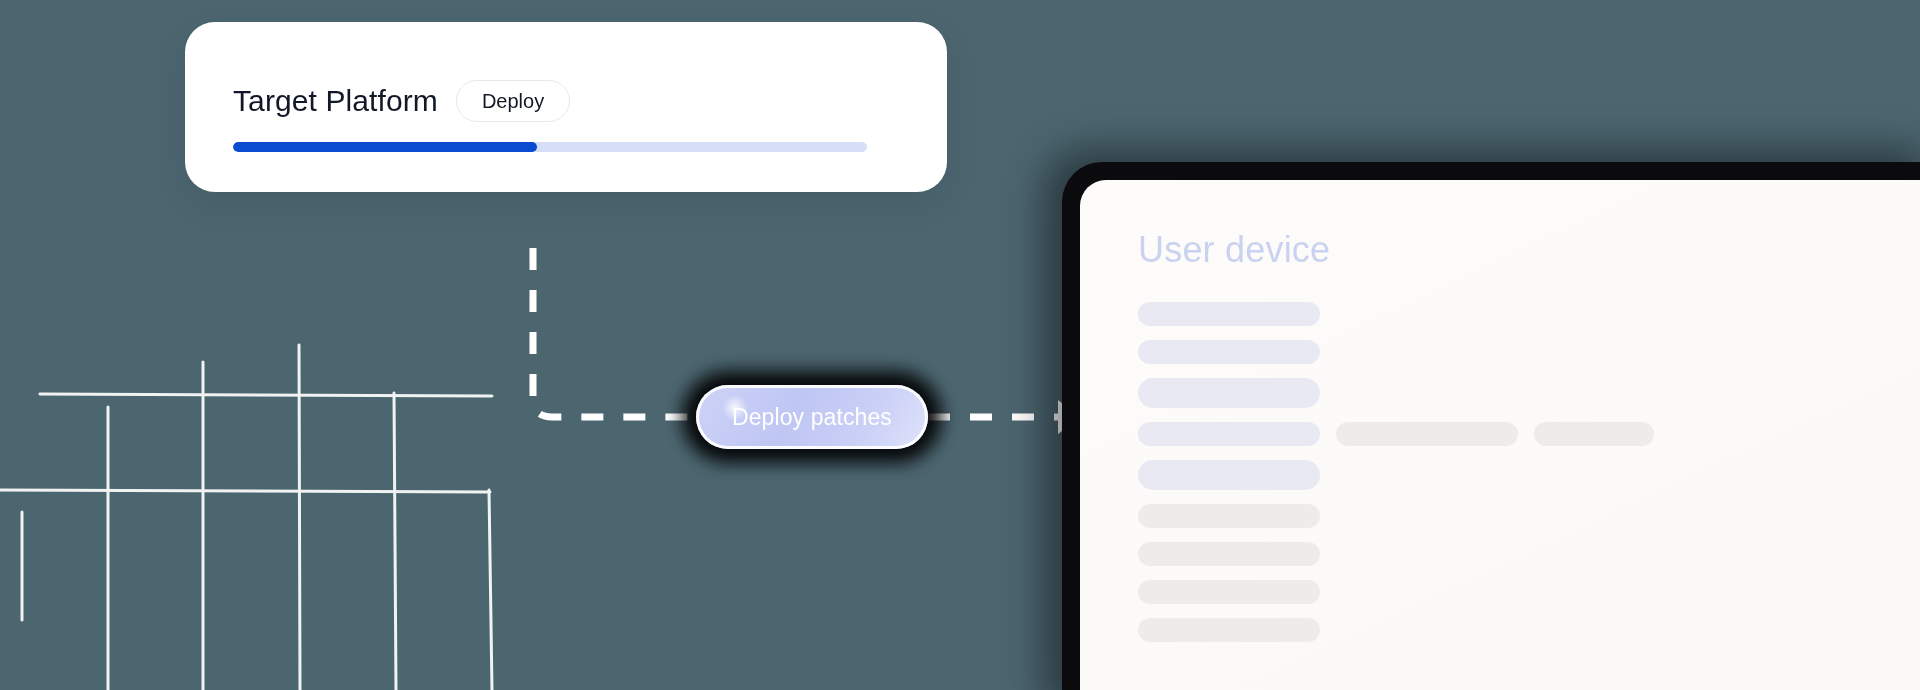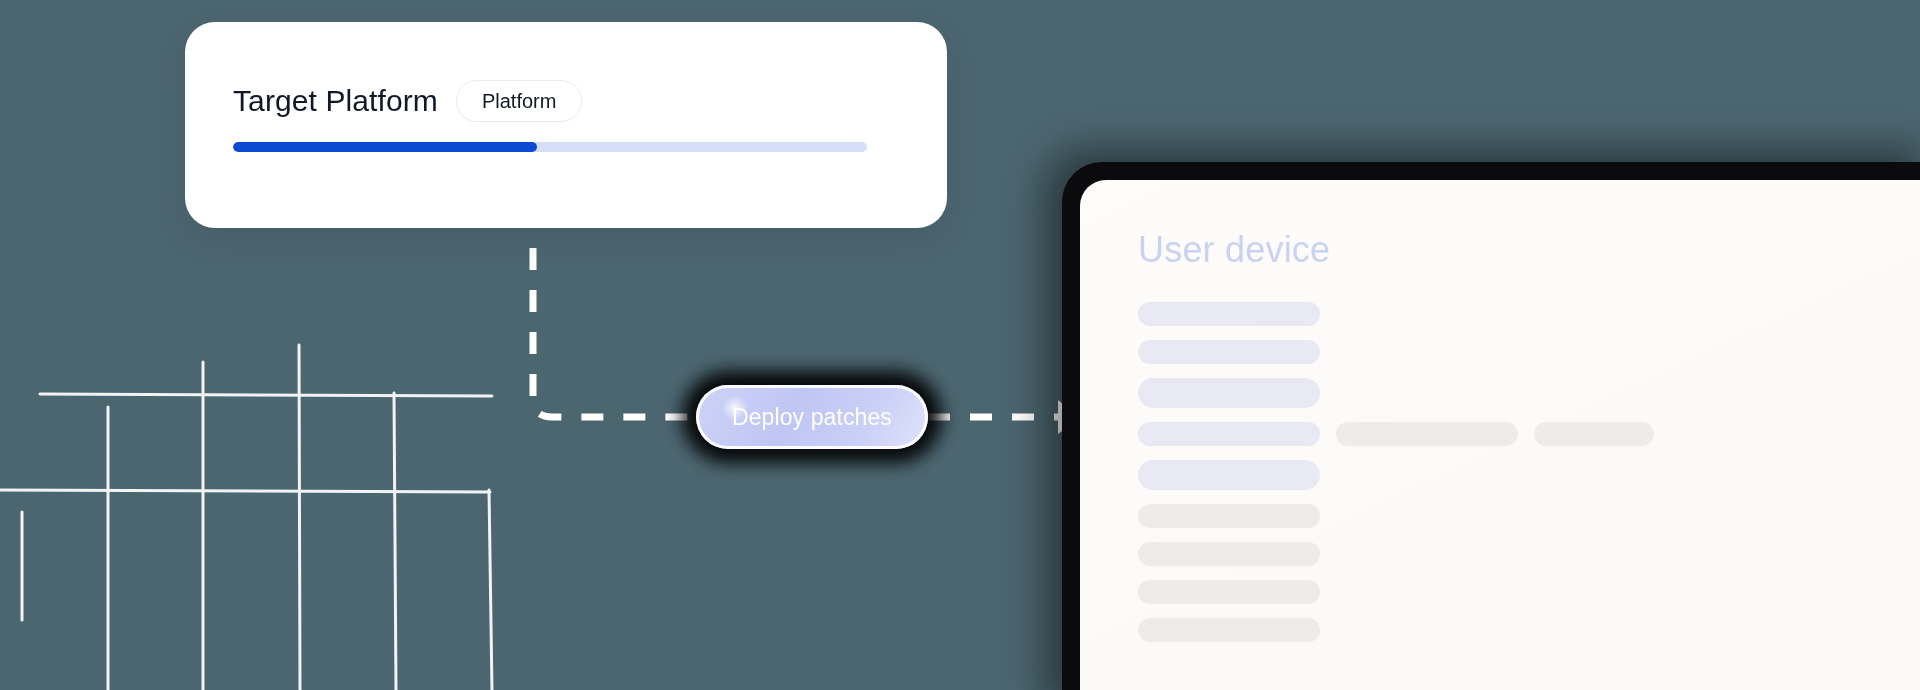--- a/index.html
+++ b/index.html
@@ -18,21 +18,21 @@
 
   
   .paths{
     position:absolute; left:0; top:0; width:1920px; height:690px;
     pointer-events:none;
   }
 
   
   .status-card{
     position:absolute; left:185px; top:22px;
-    width:762px; height:206px;
+    width:762px; height:170px;
     background:#ffffff;
     border-radius:30px;
     box-shadow:0 12px 34px rgba(16,24,40,.10);
     padding:58px 0 0 48px;
   }
   .card-head{
     display:flex; align-items:center; gap:18px;
   }
   .card-title{
     font-size:30px; font-weight:400; color:#111827;
@@ -148,21 +148,21 @@
   <g stroke="#ffffff" stroke-width="7" fill="none" stroke-linecap="butt" stroke-dasharray="22 20">
     <path d="M533 248 L533 398 Q533 417 552 417 L700 417"></path>
     <path d="M928 417 L1062 417"></path>
   </g>
   <polygon points="1058,400 1080,417 1058,434" fill="#ffffff"></polygon>
 </svg>
 
 <div class="status-card">
   <div class="card-head">
     <div class="card-title">Target Platform</div>
-    <div class="platform-pill">Platform</div>
+    <div class="platform-pill">Deploy</div>
   </div>
   <div class="progress-track">
     <div class="progress-fill" style="width: 48%;"></div>
   </div>
 </div>
 
 <div class="deploy-wrap">
   <div class="deploy-glow"></div>
   <button class="deploy-btn">Deploy patches</button>
   <span class="deploy-sparkle"></span>

